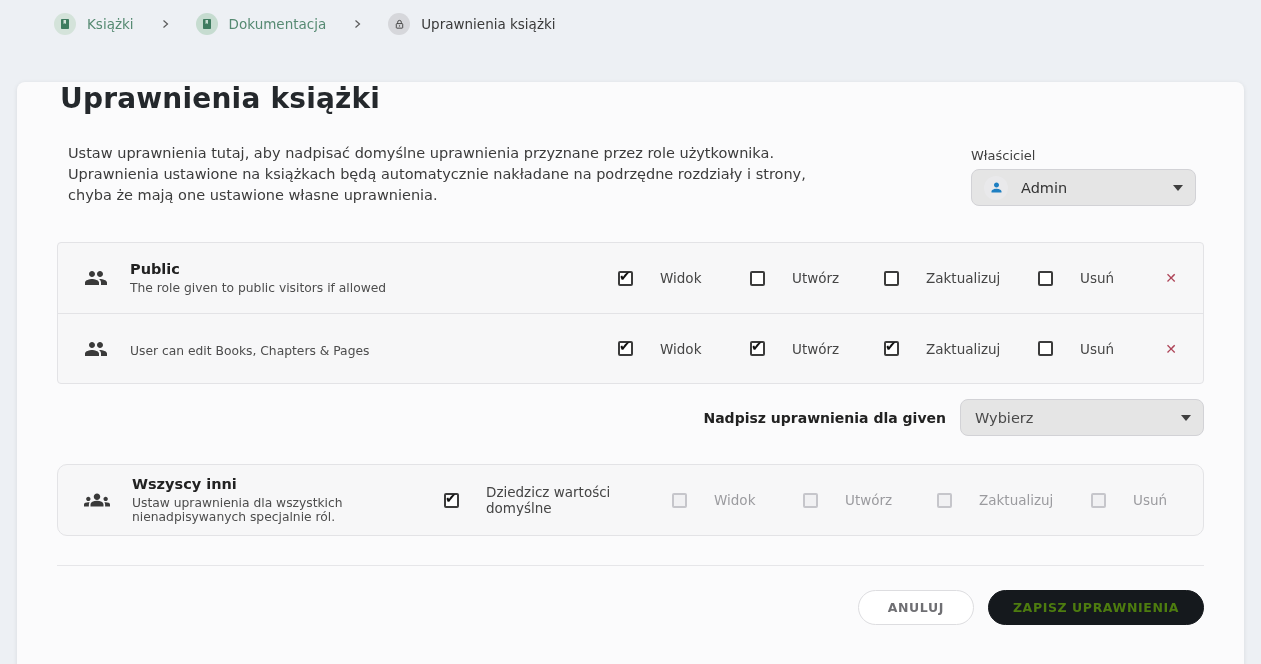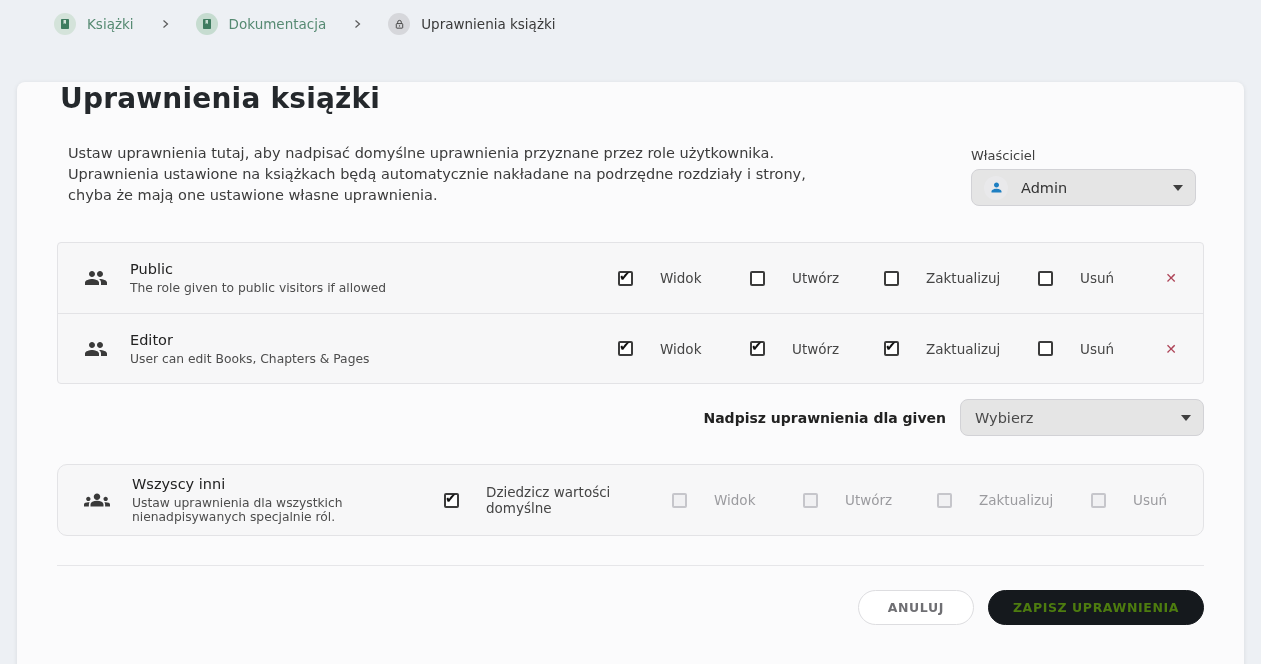--- a/index.html
+++ b/index.html
@@ -82,21 +82,21 @@
     border-radius:4px;
   }
   .perm-row {
     height:70px;
     display:flex; align-items:center;
     padding:0 26px 0 26px;
   }
   .perm-row + .perm-row { border-top:1px solid #e3e3e6; }
   .role-icon { flex:0 0 auto; margin-right:22px; display:flex; color:#3a3a3a; }
   .role-text { flex:1; min-width:0; }
-  .role-name { font-size:14.5px; font-weight:normal; color:#222; }
+  .role-name { font-size:14.5px; font-weight:bold; color:#222; }
   .role-desc { font-size:12.3px; color:#4d4d4d; margin-top:4px; }
 
   .perm-item { display:flex; align-items:center; gap:27px; }
   .perm-item .plabel { font-size:13.5px; color:#454545; }
   .perm-item.w1 { width:132px; }
   .perm-item.w2 { width:134px; }
   .perm-item.w3 { width:154px; }
   .perm-item.w4 { width:99px; }
 
   .cb {
@@ -259,21 +259,20 @@
       <span class="row-remove">✕</span>
     </div>
 
     <div class="perm-row">
       <span class="role-icon">
         <svg width="24" height="24" viewBox="0 0 24 24" fill="#3a3a3a">
             <path d="M16 11c1.66 0 2.99-1.34 2.99-3S17.66 5 16 5s-3 1.34-3 3 1.34 3 3 3zm-8 0c1.66 0 2.99-1.34 2.99-3S9.66 5 8 5 5 6.34 5 8s1.34 3 3 3zm0 2c-2.33 0-7 1.17-7 3.5V19h14v-2.5c0-2.33-4.67-3.5-7-3.5zm8 0c-.29 0-.62.02-.97.05 1.16.84 1.97 1.97 1.97 3.45V19h6v-2.5c0-2.33-4.67-3.5-7-3.5z"></path>
           </svg>
       </span>
       <div class="role-text">
-        <div class="role-name">Editor</div>
         <div class="role-desc">User can edit Books, Chapters &amp; Pages</div>
       </div>
       <label class="perm-item w1">
         <span class="cb checked"></span>
         <span class="plabel">Widok</span>
       </label>
       <label class="perm-item w2">
         <span class="cb checked"></span>
         <span class="plabel">Utwórz</span>
       </label>

